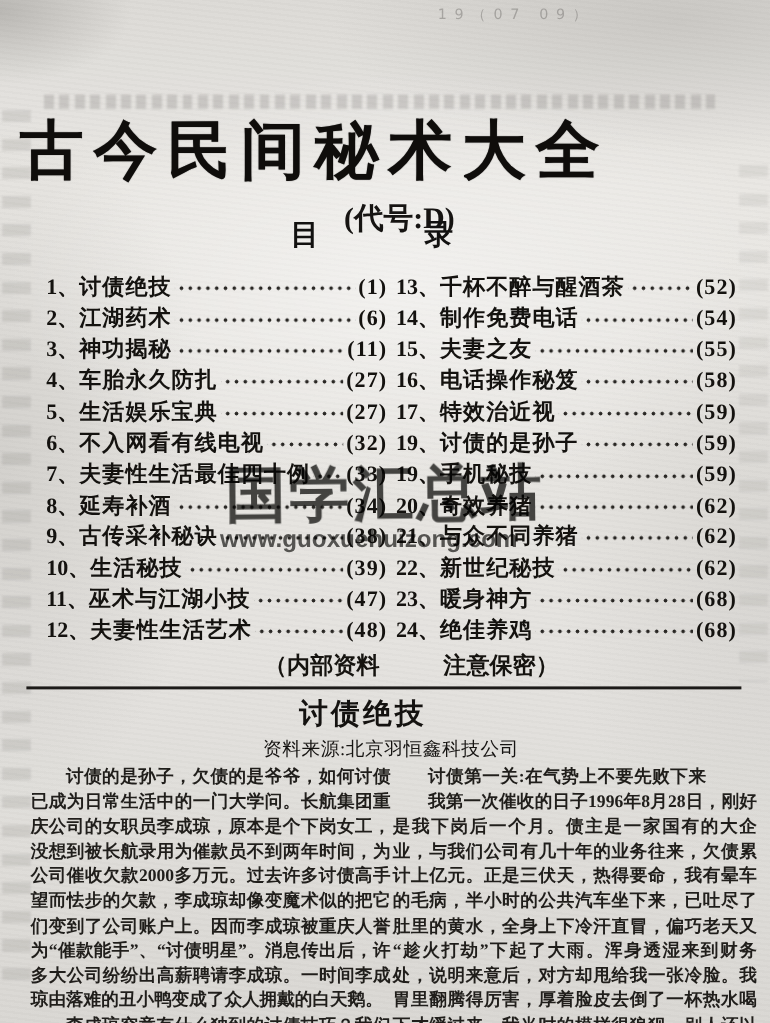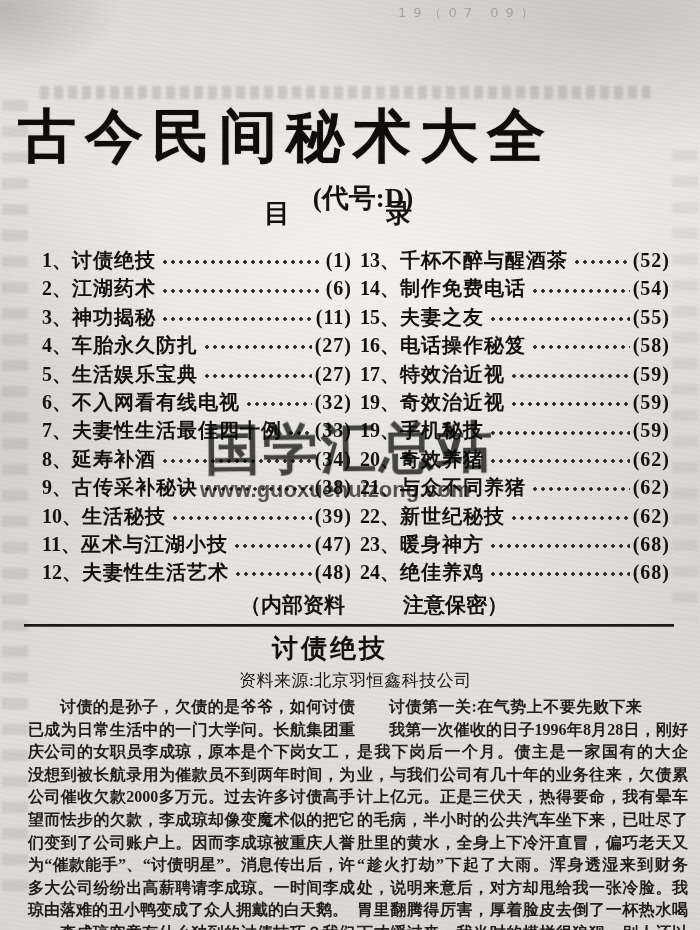--- a/index.html
+++ b/index.html
@@ -232,21 +232,21 @@
 
     <div class="toc-item">
       <span class="toc-num">17、</span>
           <span class="toc-title">特效治近视</span>
           <span class="toc-leader"></span>
           <span class="toc-page">(59)</span>
     </div>
 
     <div class="toc-item">
       <span class="toc-num">19、</span>
-          <span class="toc-title">奇效治近视</span>
+          <span class="toc-title">讨债的是孙子</span>
           <span class="toc-leader"></span>
           <span class="toc-page">(59)</span>
     </div>
 
     <div class="toc-item">
       <span class="toc-num">19、</span>
           <span class="toc-title">手机秘技</span>
           <span class="toc-leader"></span>
           <span class="toc-page">(59)</span>
     </div>

